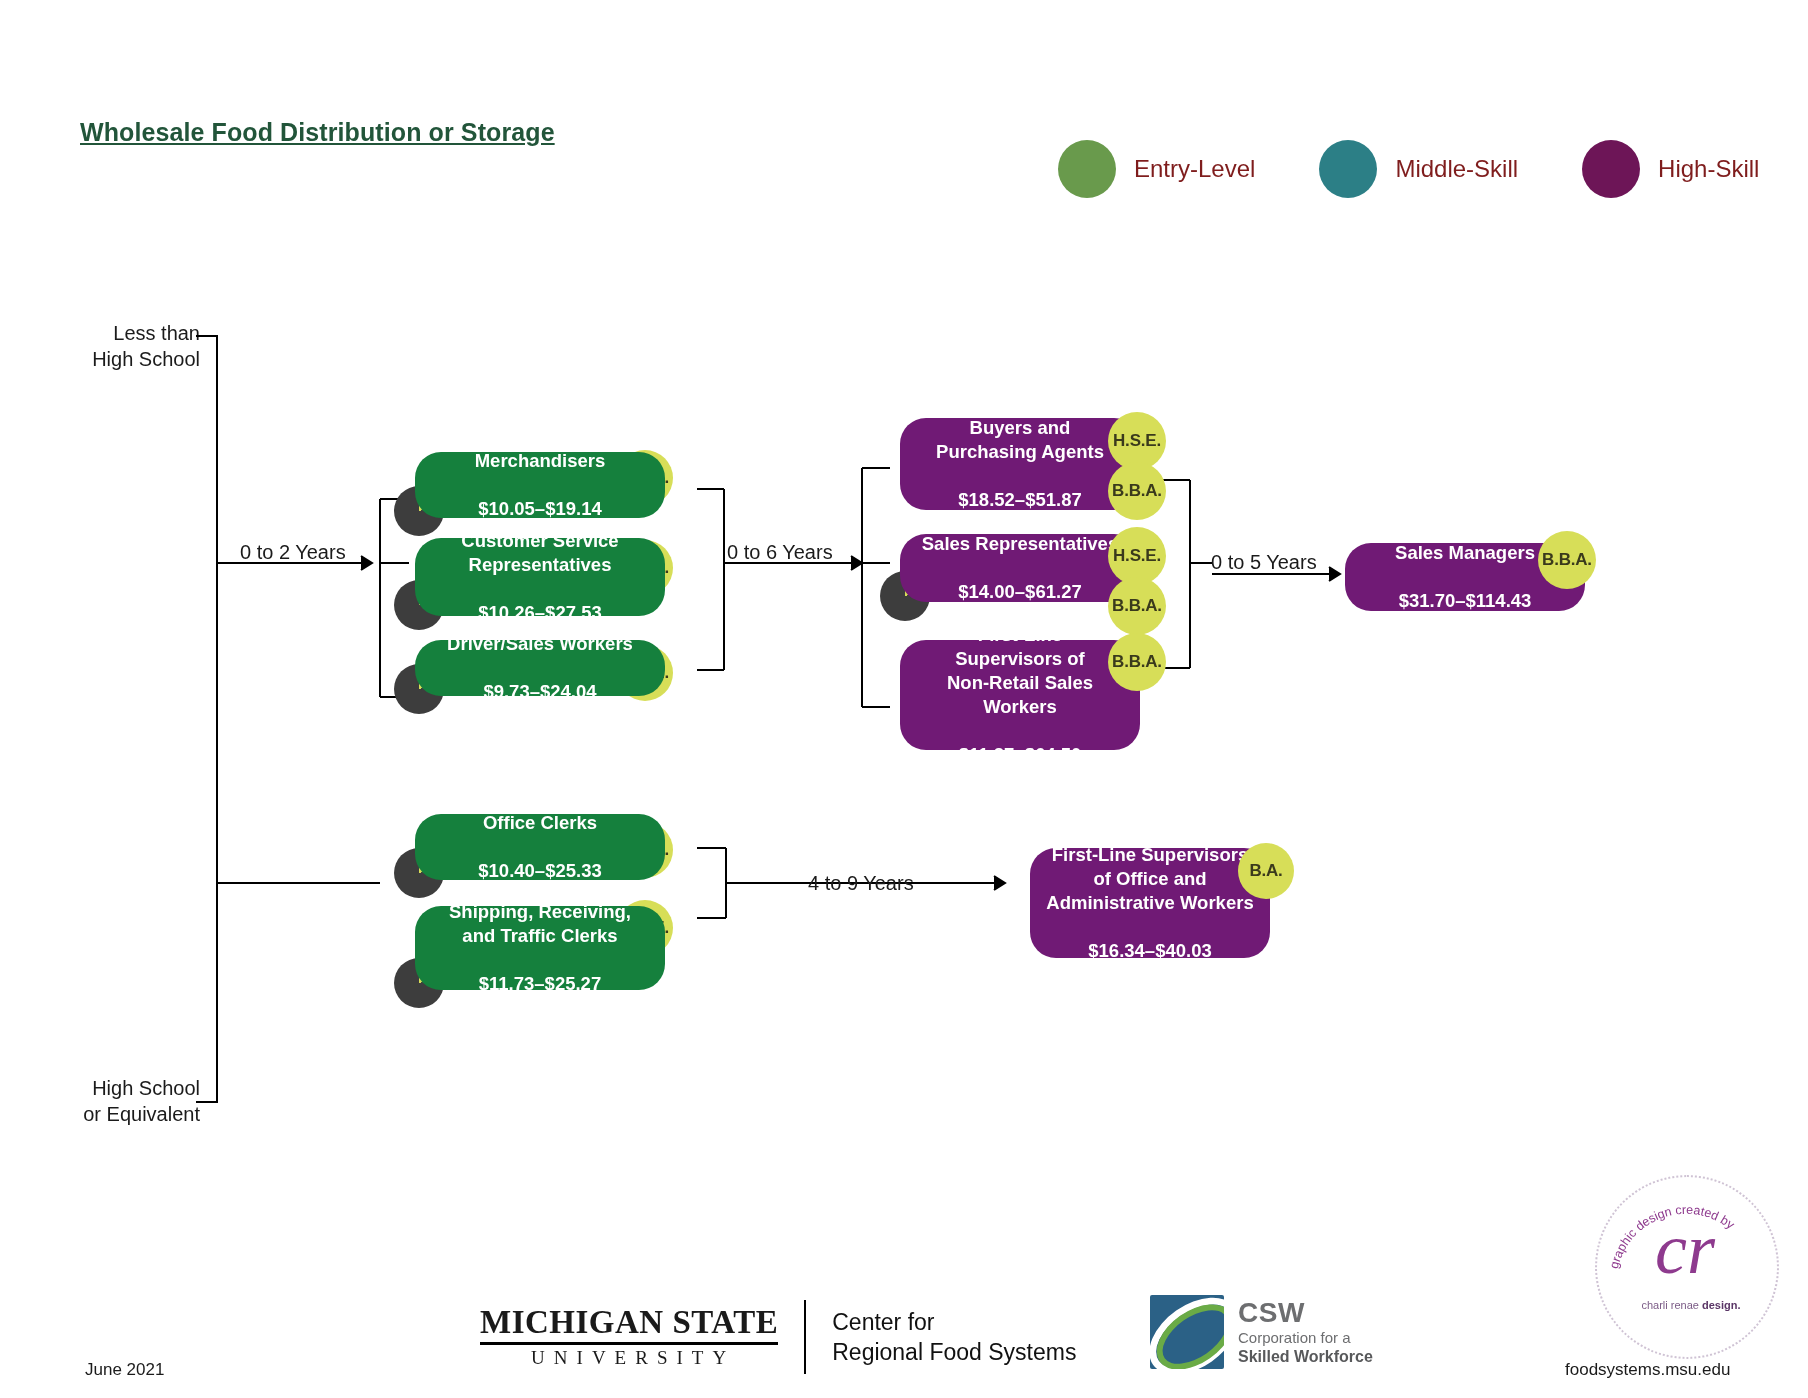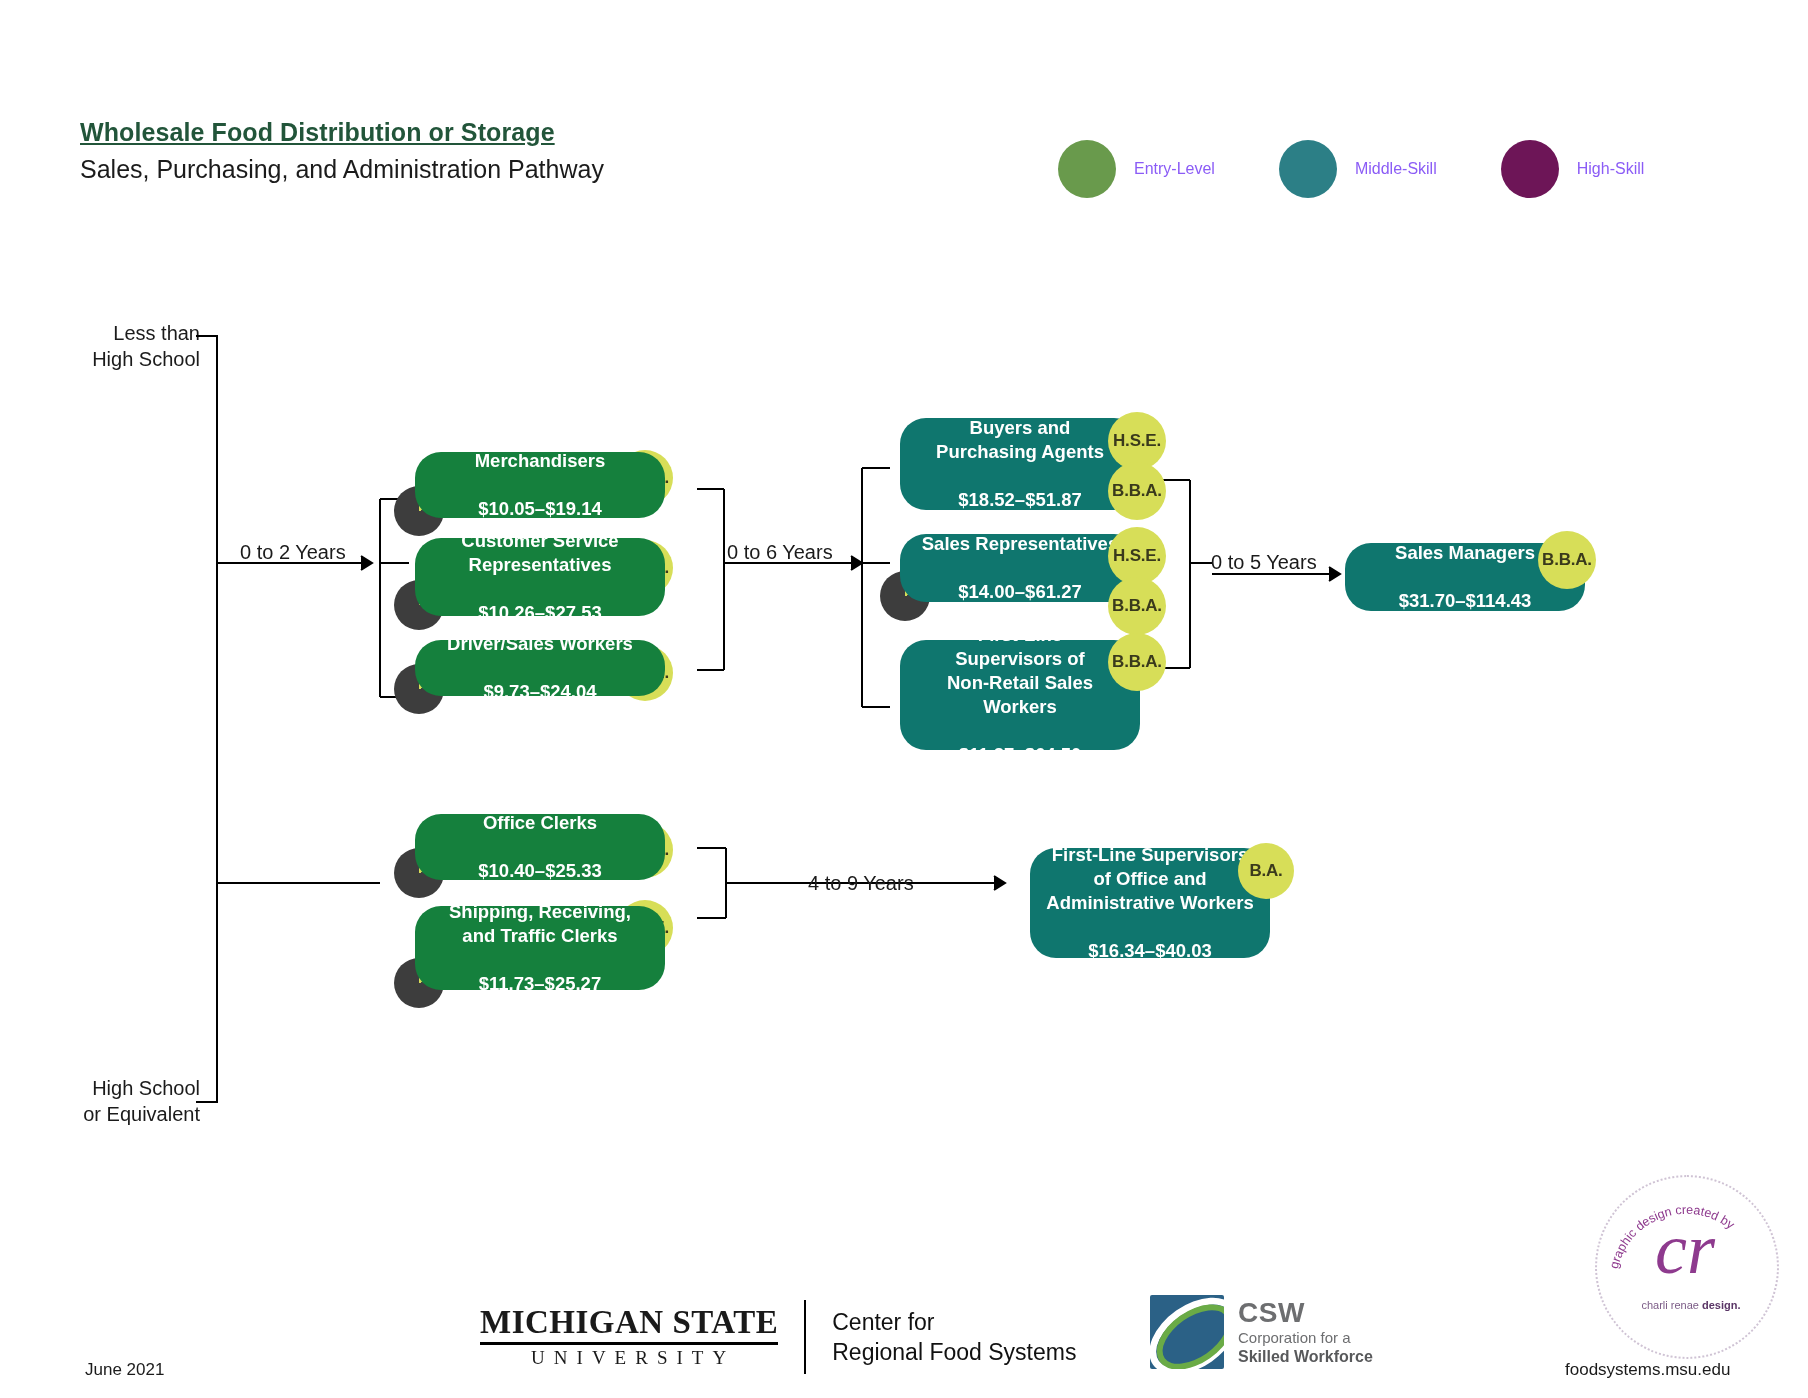--- a/index.html
+++ b/index.html
@@ -11,21 +11,21 @@
   .stage{position:absolute;left:0;top:0;width:1808px;height:1398px;}
   .abs{position:absolute;}
 
   
   #title{left:80px;top:118px;font-size:25px;font-weight:bold;color:#22553a;letter-spacing:.1px;text-decoration:underline;}
   #subtitle{left:80px;top:155px;font-size:25px;font-weight:normal;color:#1b1b1b;}
 
   
   .legend-item{display:flex;align-items:center;}
   .legend-dot{width:58px;height:58px;border-radius:50%;}
-  .legend-label{margin-left:18px;font-size:16px;color:#8b5cf6;white-space:nowrap;}
+  .legend-label{margin-left:18px;font-size:24px;color:#7f1d1d;white-space:nowrap;}
   #legend{left:1058px;top:140px;display:flex;align-items:center;gap:64px;}
 
   
   .edu-label{font-size:20px;line-height:26px;text-align:right;color:#1b1b1b;}
   #edu-top{left:40px;top:320px;width:160px;}
   #edu-bottom{left:40px;top:1075px;width:160px;}
 
   svg#wires{position:absolute;left:0;top:0;width:1808px;height:1398px;overflow:visible;}
 
   
@@ -34,21 +34,21 @@
   
   .job{
     position:absolute;border-radius:26px;
     display:flex;align-items:center;justify-content:center;
     text-align:center;color:#ffffff;font-weight:bold;
     font-size:18.5px;line-height:24px;
     padding:10px 14px;box-sizing:border-box;
     z-index:3;
   }
   .job.green{background:#15803d;}
-  .job.purple{background:#0f766e;align-items:center;}
+  .job.purple{background:#701a75;align-items:center;}
   .job .job-text{white-space:pre-line;}
 
   
   .badge{
     position:absolute;border-radius:50%;
     background:#d7de58;color:#3a3a1c;
     font-weight:bold;display:flex;align-items:center;justify-content:center;
     font-size:17px;letter-spacing:-.2px;
   }
   .badge.z-under{z-index:2;}
@@ -95,21 +95,20 @@
   .d-sub b{color:#5a3566;}
   .d-arc{position:absolute;left:0;top:0;width:180px;height:180px;}
   .d-arc text{font-size:12.5px;fill:#8e3a8e;font-family:"Liberation Sans",sans-serif;}
 </style>
 </head>
 <body>
 
 <div class="stage">
 
   <div class="abs" id="title">Wholesale Food Distribution or Storage</div>
-  <div class="abs" id="subtitle">Sales, Purchasing, and Administration Pathway</div>
 
   <div class="abs" id="legend">
     <div class="legend-item">
       <div class="legend-dot" style="background:#699a4c"></div>
       <div class="legend-label">Entry-Level</div>
     </div>
     <div class="legend-item">
       <div class="legend-dot" style="background:#2c7f86"></div>
       <div class="legend-label">Middle-Skill</div>
     </div>

